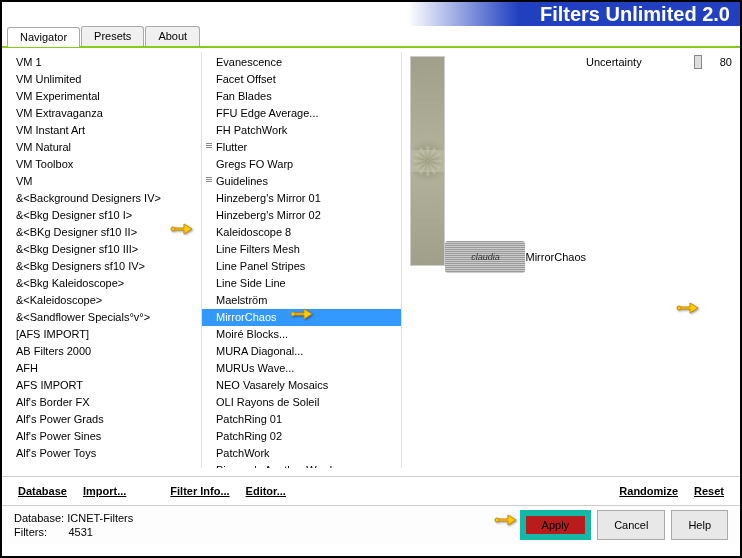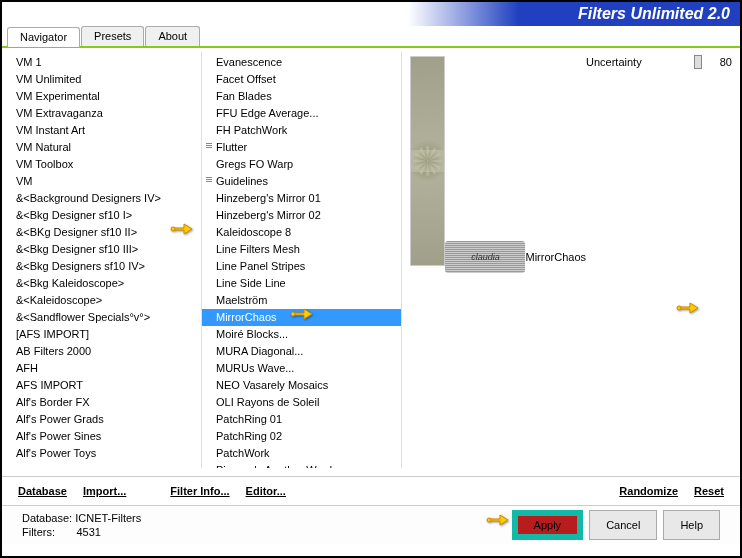--- a/index.html
+++ b/index.html
@@ -1,18 +1,18 @@
 <!DOCTYPE html>
 <html><head>
 <meta charset="utf-8">
 <style>
   * { box-sizing: border-box; font-family: Arial, sans-serif; }
   body { margin: 0; padding: 0; width: 742px; height: 558px; background: #fff; border: 2px solid #000; overflow: hidden; }
   .titlebar { height: 24px; background: linear-gradient(to right, #fff 0%, #fff 55%, #2040c0 70%, #2040c0 100%); display: flex; justify-content: flex-end; align-items: center; padding-right: 10px; }
-  .titlebar span { color: #fff; font-weight: bold; font-style: italic; font-size: 16px; }
+  .titlebar span { color: #fff; font-weight: bold; font-size: 20px; }
   .tabs { display: flex; padding-left: 5px; background: #fff; border-bottom: 2px solid #84cc16; height: 22px; }
   .tab { padding: 3px 12px; font-size: 11px; border: 1px solid #aaa; border-bottom: none; background: #f0f0f0; border-radius: 3px 3px 0 0; margin-right: 1px; cursor: pointer; }
   .tab.active { background: #fff; position: relative; top: 1px; }
   .main { display: flex; height: 420px; padding: 4px 0 0 0; }
   .list-col { position: relative; border-right: 1px solid #e0e0e0; }
   .col1 { width: 200px; }
   .col2 { width: 200px; }
   .list { height: 100%; overflow-y: scroll; font-size: 11px; padding: 2px 0; }
   .list-item { padding: 1px 6px 1px 14px; white-space: nowrap; overflow: hidden; cursor: pointer; line-height: 15px; position: relative; }
   .list-item.selected { background: #3399ff; color: #fff; }
@@ -28,21 +28,21 @@
   .filter-name { flex: 1; text-align: center; font-size: 11px; }
   .params { flex: 1; }
   .param-row { display: flex; align-items: center; font-size: 11px; margin-bottom: 4px; }
   .param-label { width: 100px; }
   .param-slider { flex: 1; height: 2px; background: #ccc; position: relative; margin: 0 8px; }
   .param-thumb { position: absolute; width: 8px; height: 14px; background: #ddd; border: 1px solid #888; top: -6px; left: 30%; }
   .param-val { width: 30px; text-align: right; }
   .toolbar { display: flex; padding: 6px 12px; font-size: 11px; border-top: 1px solid #ccc; gap: 8px; margin-top: 8px; }
   .tb-link { text-decoration: underline; cursor: pointer; padding: 2px 4px; font-weight: bold; }
   .tb-spacer { flex: 1; }
-  .statusbar { padding: 4px 20px; font-size: 11px; display: flex; justify-content: space-between; align-items: center; border-top: 1px solid #ccc; background: #fdfdfd; }
+  .statusbar { padding: 4px 12px; font-size: 11px; display: flex; justify-content: space-between; align-items: center; border-top: 1px solid #ccc; background: #fdfdfd; }
   .status-left div { line-height: 14px; }
   .btns { display: flex; gap: 6px; }
   .btn { font-size: 11px; padding: 3px 16px; background: #e8e8e8; border: 1px solid #aaa; cursor: pointer; }
   .btn.primary { border: 6px solid #14b8a6; background: #b91c1c; }
   .pointer { position: absolute; width: 24px; height: 18px; z-index: 100; }
   .pointer svg { width: 100%; height: 100%; filter: drop-shadow(1px 1px 1px rgba(0,0,0,0.4)); }
 </style>
 </head>
 <body>
 

